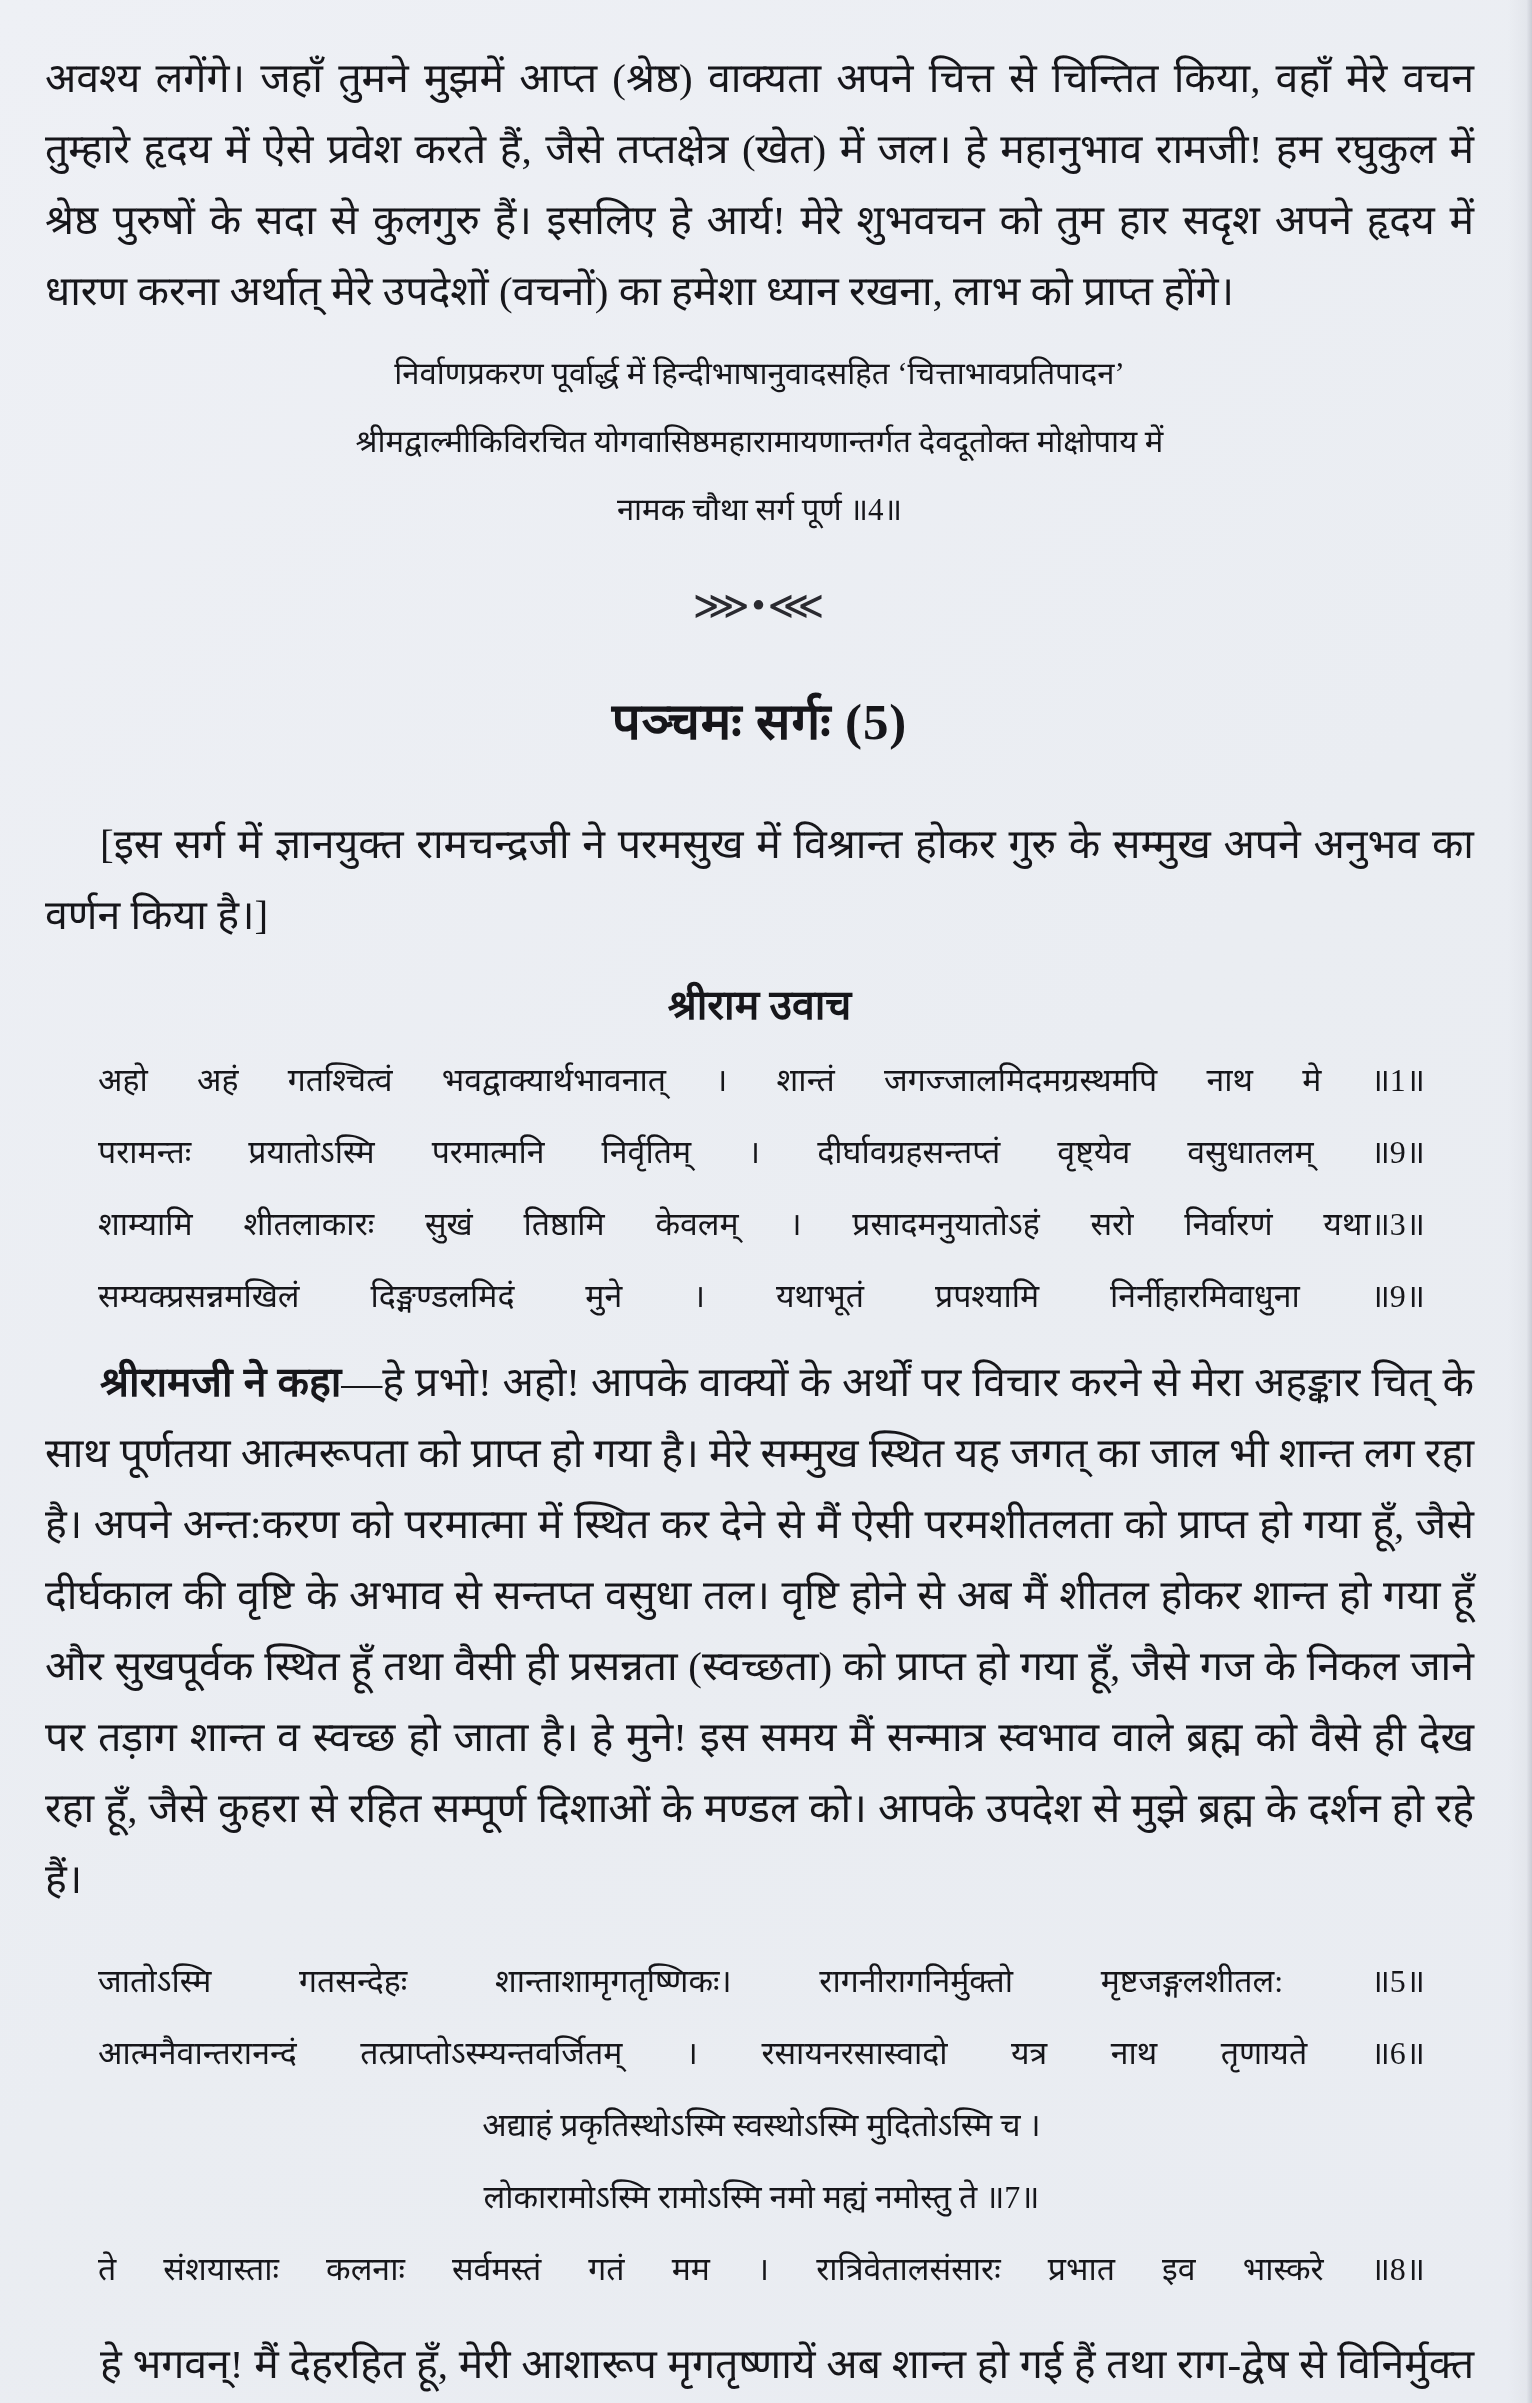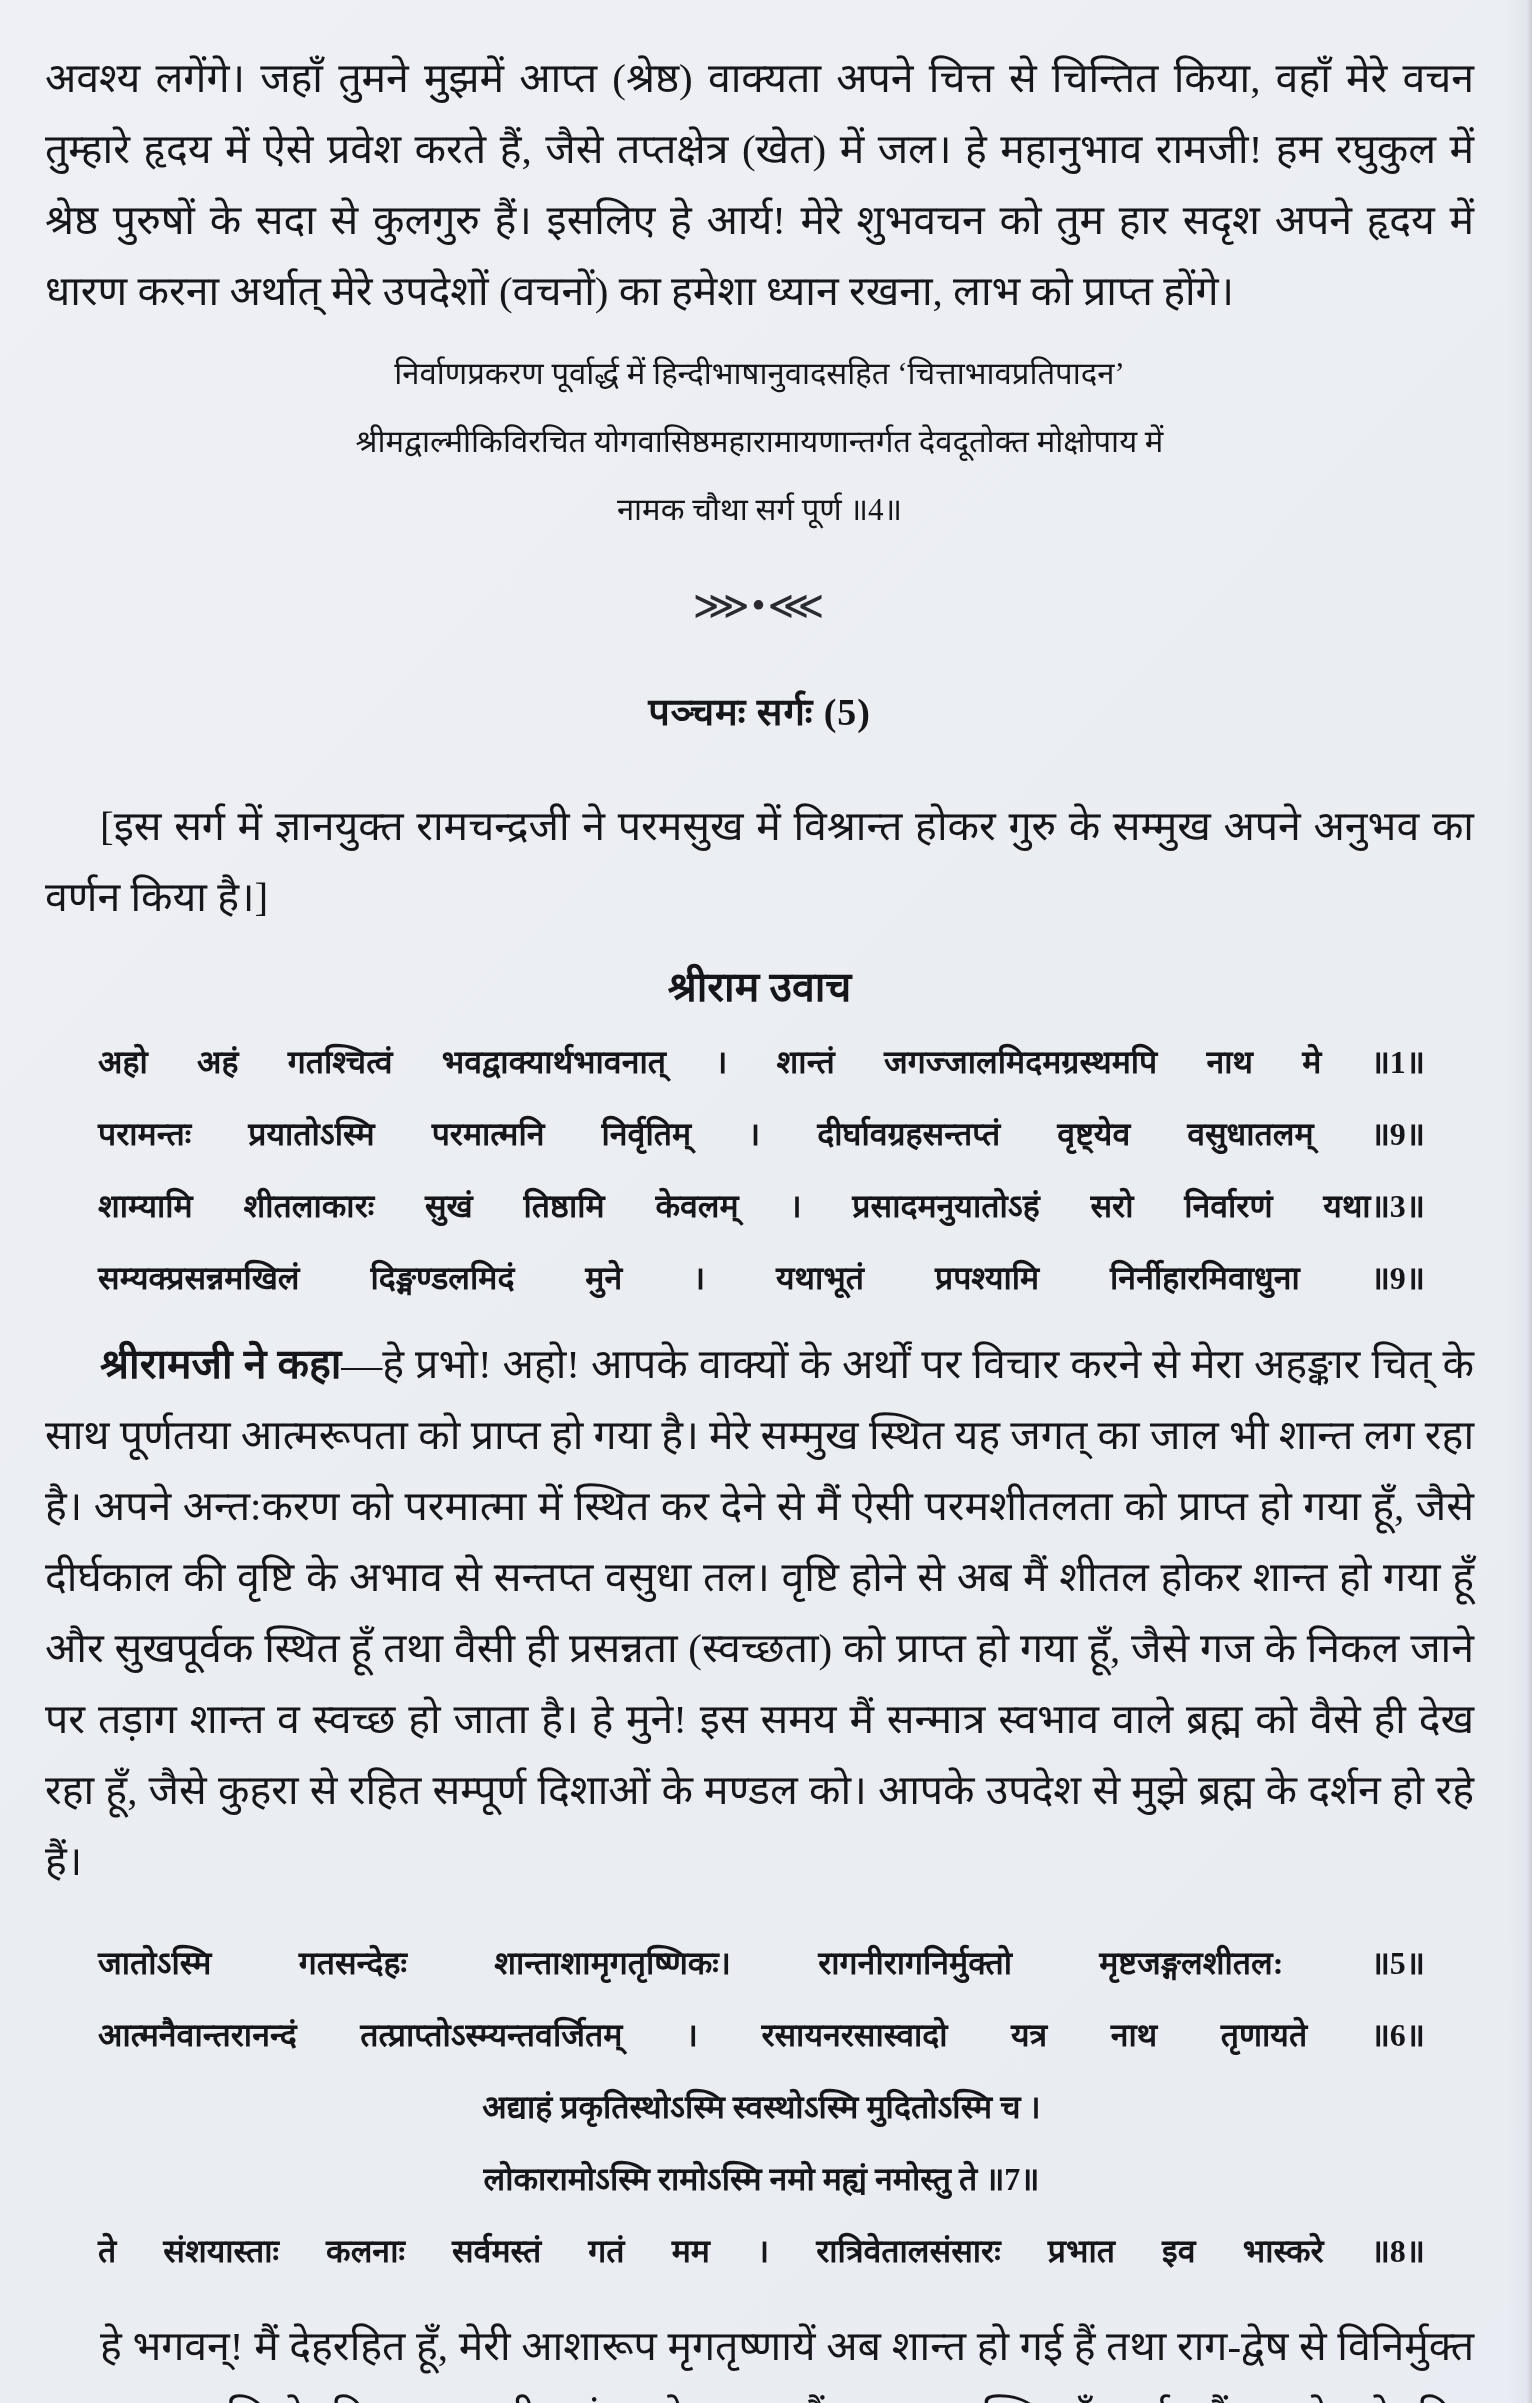--- a/index.html
+++ b/index.html
@@ -32,28 +32,28 @@
   .indent { text-indent:55px; }
   .lead-bold { font-weight:700; }
 
   
   .colophon { text-align:center; font-size:31px; line-height:68px; margin-top:13px; }
 
   
   .divider { text-align:center; margin-top:38px; font-size:40px; color:#2a2a30; letter-spacing:1.9px; }
 
   
-  .chapter { text-align:center; font-size:38px; font-weight:700; margin-top:55px; letter-spacing:0.9px; }
+  .chapter { text-align:center; font-size:51px; font-weight:700; margin-top:55px; letter-spacing:0.9px; }
 
   .intro { margin-top:55px; }
 
   .speaker { text-align:center; font-weight:700; font-size:41px; margin-top:21px; line-height:66px; }
 
   
-  .shlokas { margin-top:5.6px; font-weight:700; font-size:32px; line-height:72px; padding:0 49px 0 53px; }
+  .shlokas { margin-top:5.6px; font-weight:400; font-size:32px; line-height:72px; padding:0 49px 0 53px; }
   .shloka-line { text-align:justify; text-align-last:justify; }
   .shloka-center { text-align:center; text-align-last:center; }
 
   .spacer-sm { height:15px; }
   .spacer-md { height:24.5px; }
 </style>
 </head>
 <body>
 
 <div class="page">

